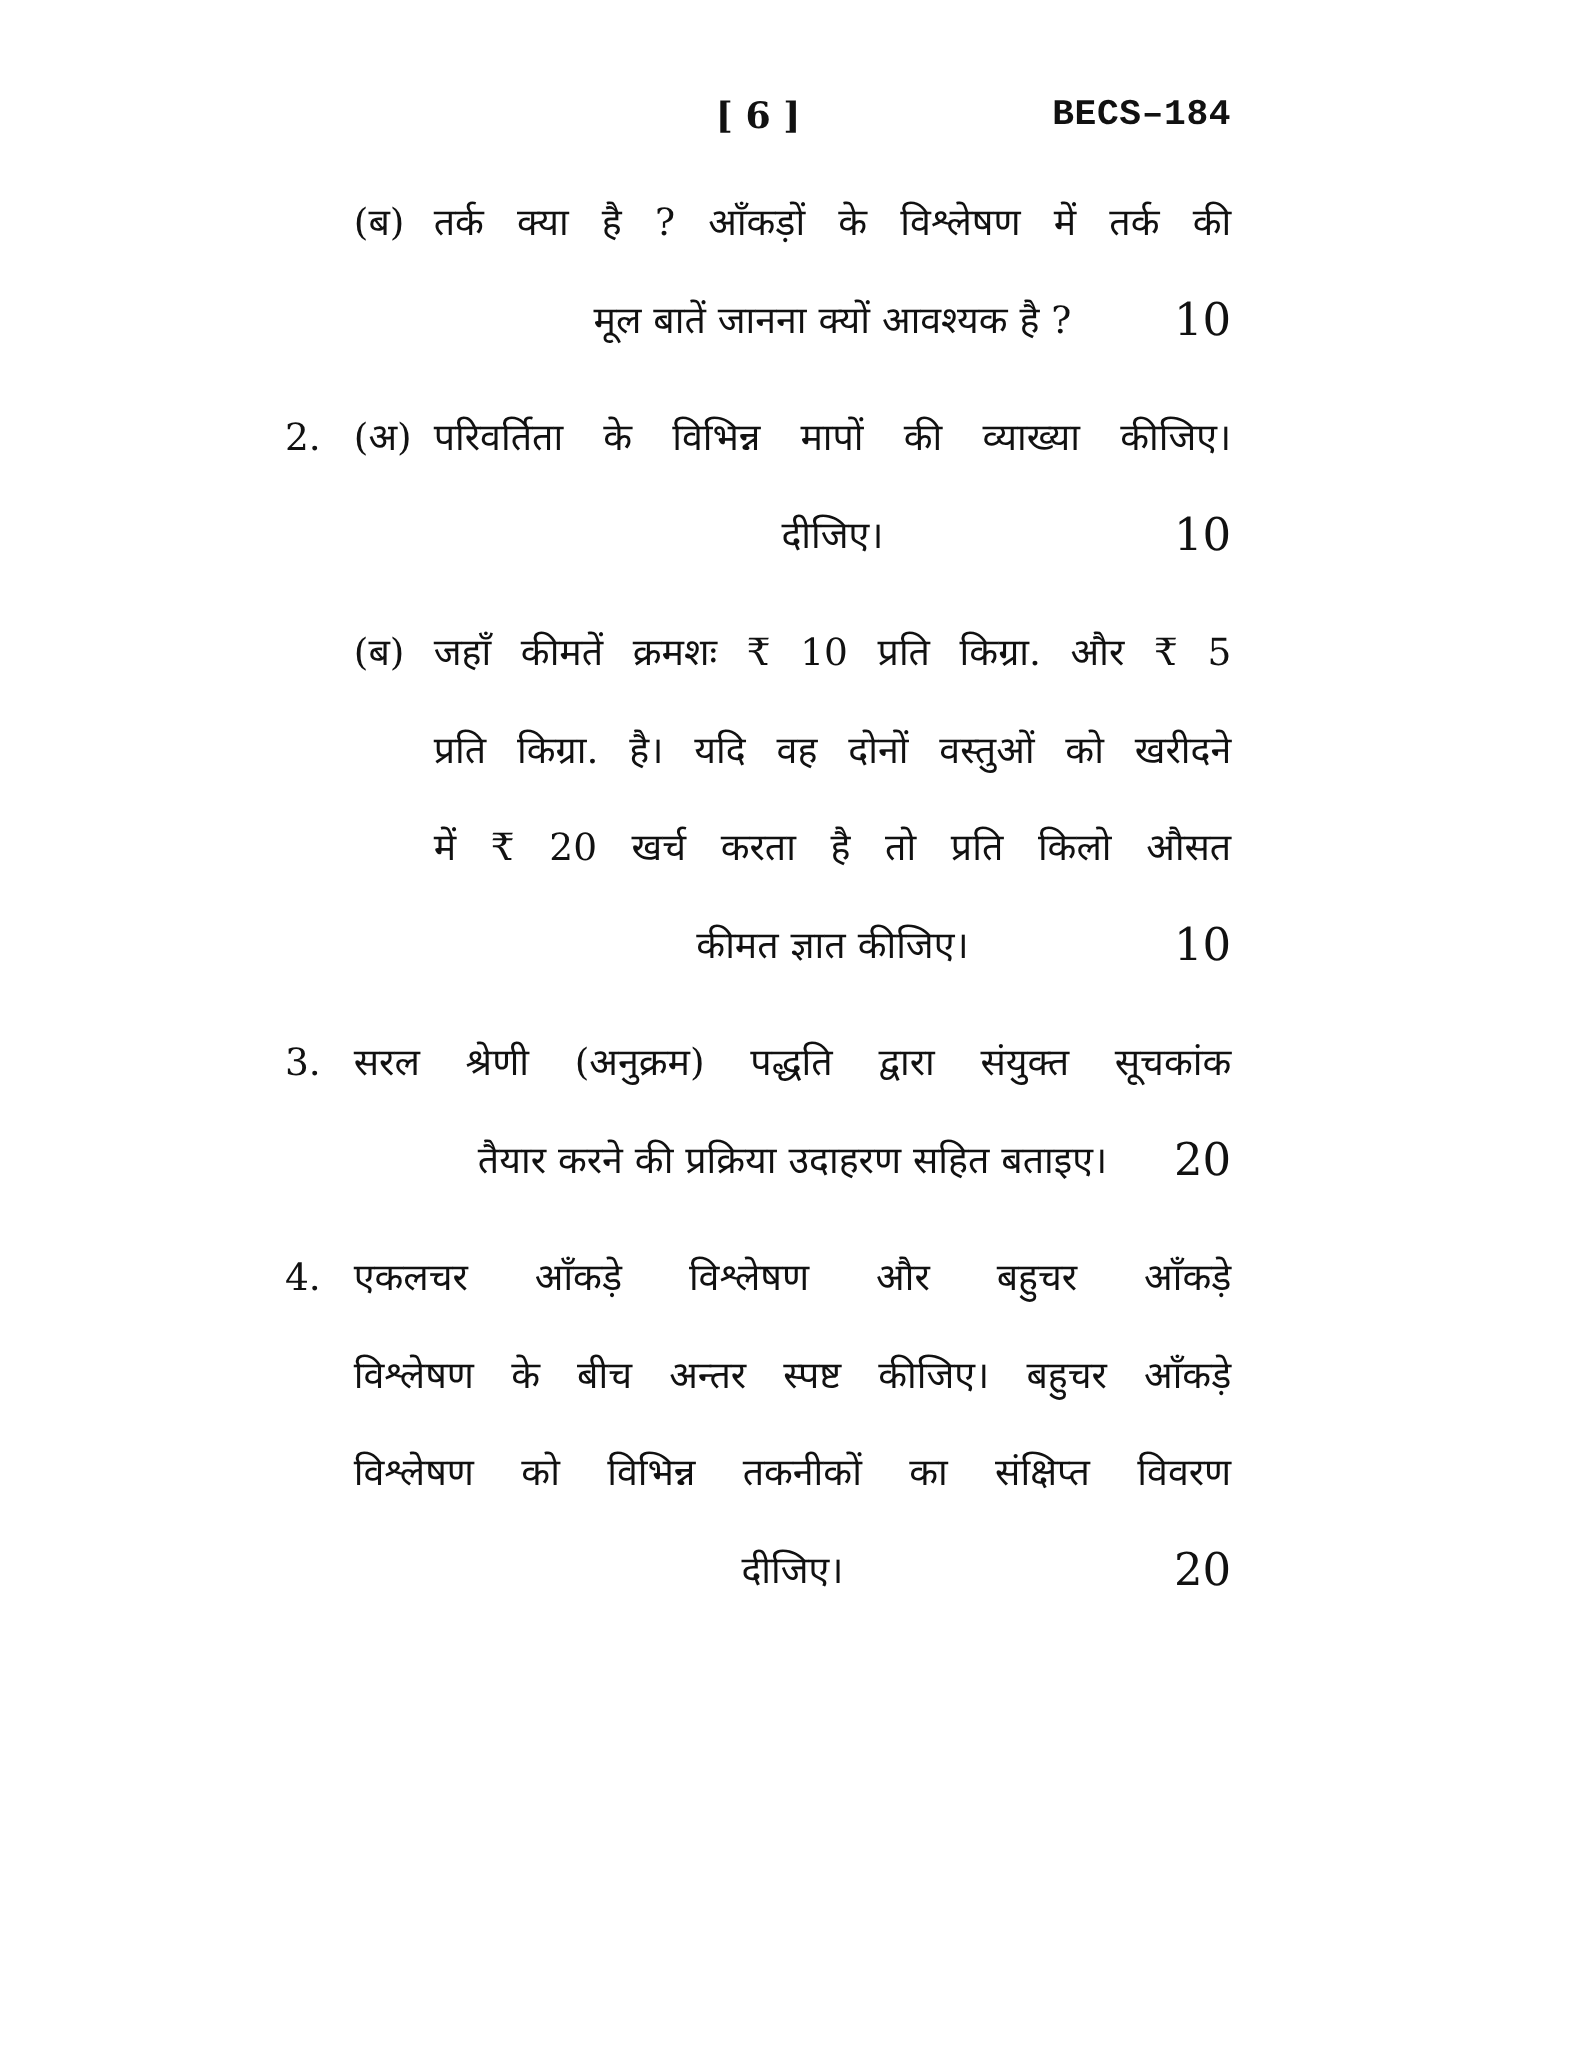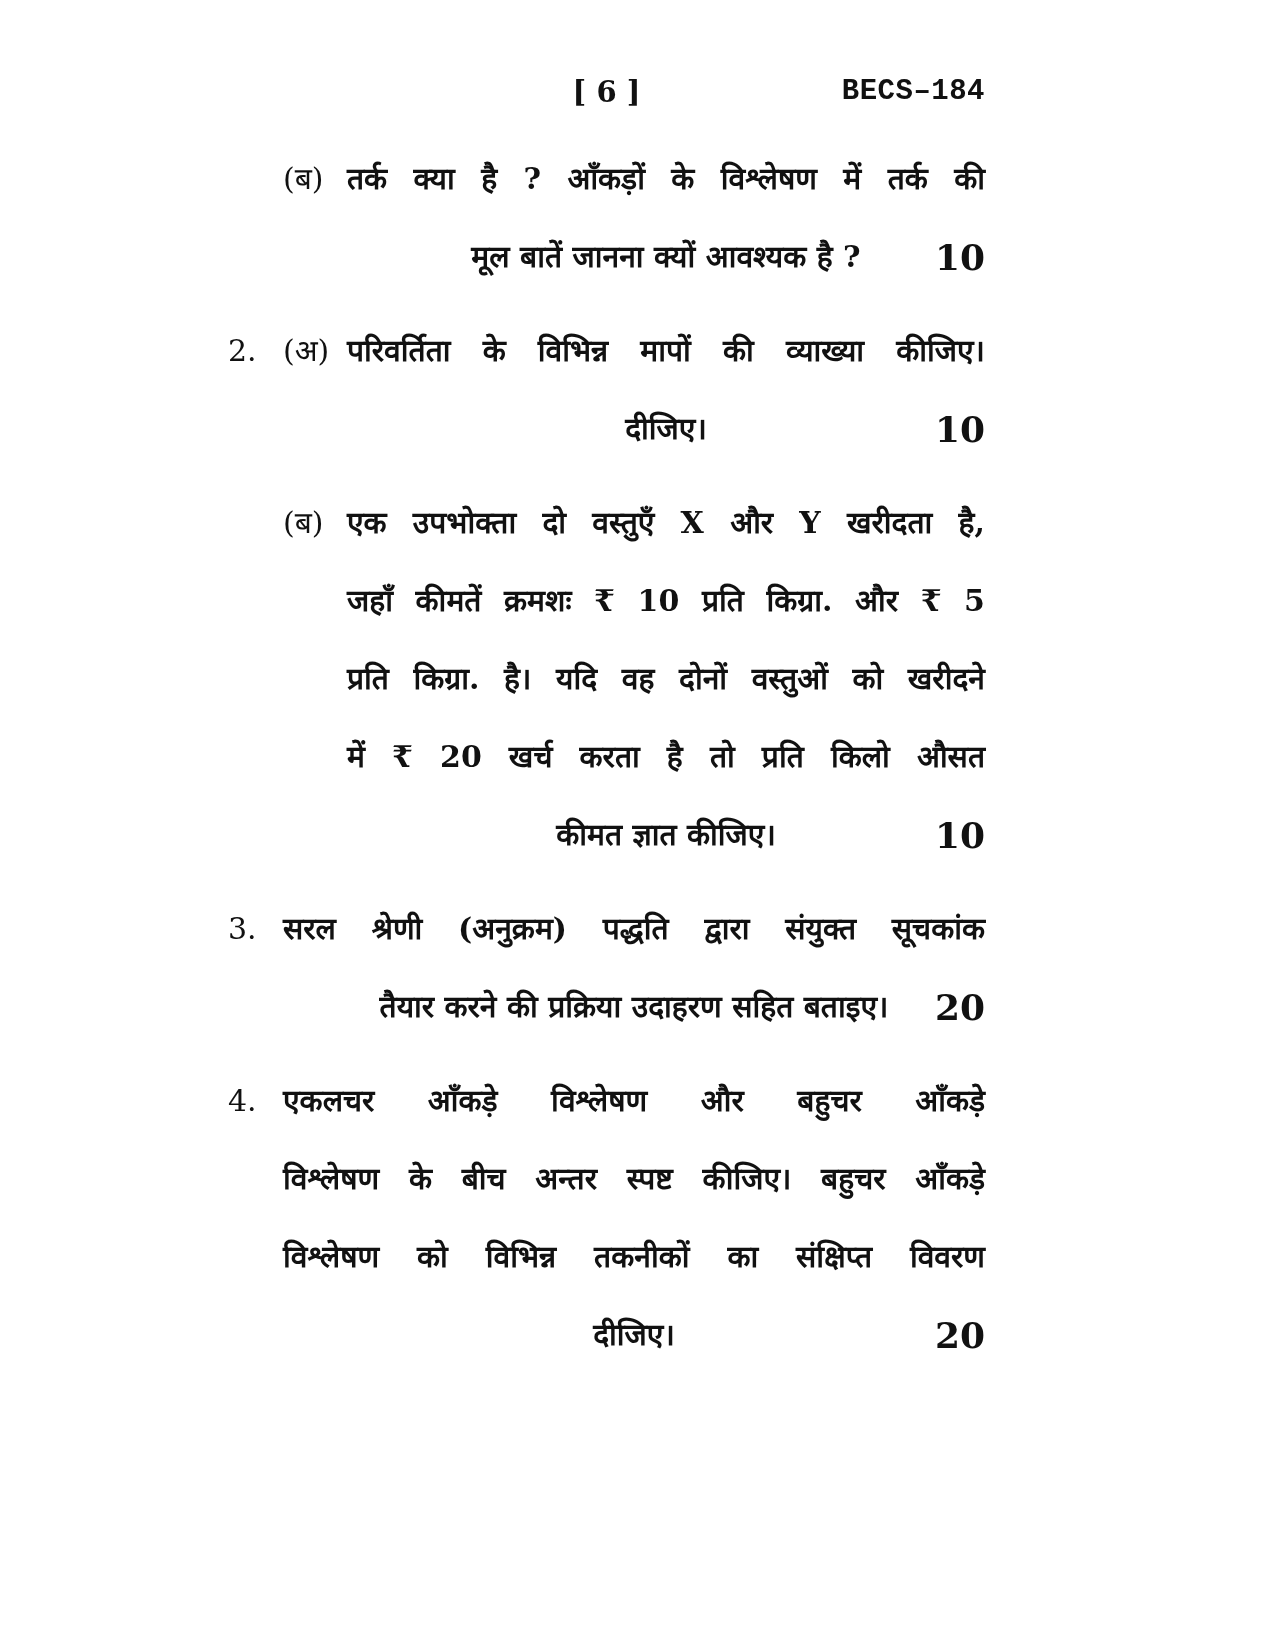--- a/index.html
+++ b/index.html
@@ -55,21 +55,20 @@
   }
   .part {
     width: 64px;
     flex-shrink: 0;
     font-size: 30px;
     line-height: 78px;
   }
   .lines {
     flex: 1;
     min-width: 0;
-    font-weight: bold;
   }
   .line {
     position: relative;
     font-size: 30px;
     line-height: 78px;
     text-align: center;
     white-space: normal;
   }
   .line.just {
     text-align: justify;
@@ -105,21 +104,20 @@
         <div class="part">(अ)</div>
         <div class="lines">
           <div class="line just"><span class="ltext">परिवर्तिता के विभिन्न मापों की व्याख्या कीजिए।</span></div>
           <div class="line"><span class="ltext">दीजिए।</span><span class="marks">10</span></div>
         </div>
       </div>
       <div class="block">
         <div class="num"></div>
         <div class="part">(ब)</div>
         <div class="lines">
-          <div class="line just"><span class="ltext">एक उपभोक्ता दो वस्तुएँ X और Y खरीदता है,</span></div>
           <div class="line just"><span class="ltext">जहाँ कीमतें क्रमशः ₹ 10 प्रति किग्रा. और ₹ 5</span></div>
           <div class="line just"><span class="ltext">प्रति किग्रा. है। यदि वह दोनों वस्तुओं को खरीदने</span></div>
           <div class="line just"><span class="ltext">में ₹ 20 खर्च करता है तो प्रति किलो औसत</span></div>
           <div class="line"><span class="ltext">कीमत ज्ञात कीजिए।</span><span class="marks">10</span></div>
         </div>
       </div>
       <div class="block">
         <div class="num">3.</div>
         <div class="lines">
           <div class="line just"><span class="ltext">सरल श्रेणी (अनुक्रम) पद्धति द्वारा संयुक्त सूचकांक</span></div>

